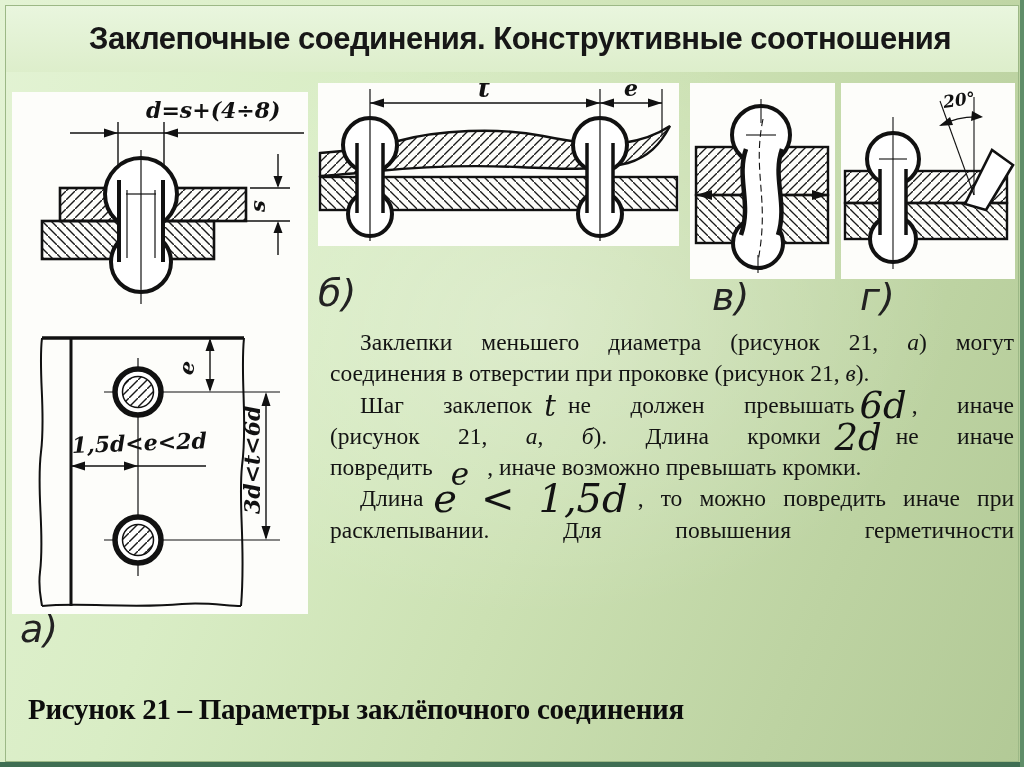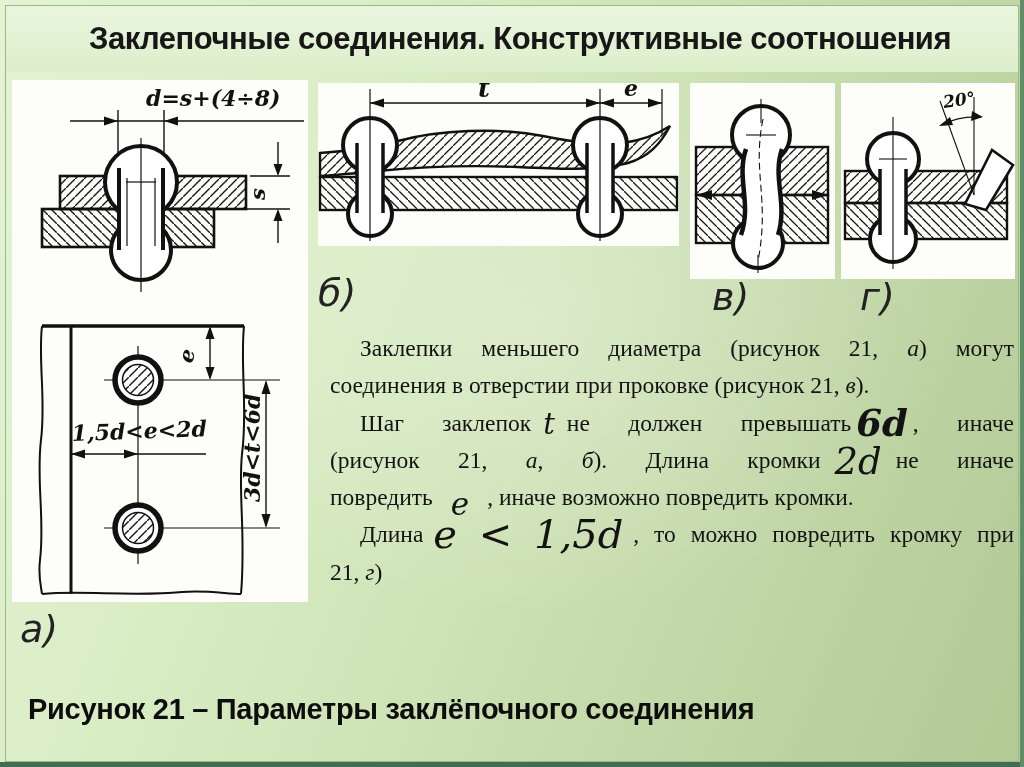--- a/index.html
+++ b/index.html
@@ -14,45 +14,45 @@
   .frame{position:absolute;inset:5px;border:1px solid #9cb886;pointer-events:none;}
   .header{
     position:absolute;left:6px;top:6px;right:6px;height:66px;
     background:linear-gradient(180deg,#e9f6de,#ddeecb);
     display:flex;align-items:center;justify-content:center;
   }
   .title{
     font-size:31px;font-weight:700;color:#171717;letter-spacing:-0.5px;white-space:nowrap;margin-left:16px;
   }
   .panel{position:absolute;background:#fdfdfa;}
-  #panel-a{left:12px;top:80px;width:296px;height:522px;}
+  #panel-a{left:12px;top:92px;width:296px;height:522px;}
   #panel-b{left:318px;top:83px;width:361px;height:163px;}
   #panel-v{left:690px;top:83px;width:145px;height:196px;}
   #panel-g{left:841px;top:83px;width:174px;height:196px;}
   .figlabel{
     position:absolute;font-family:"DejaVu Sans",sans-serif;font-style:italic;
     font-size:38px;color:#222;line-height:1;
   }
   #label-a{left:20px;top:610px;}
   #label-b{left:318px;top:274px;}
   #label-v{left:712px;top:278px;}
   #label-g{left:860px;top:278px;}
   #text-block{
     position:absolute;left:330px;top:327px;width:684px;
     font-family:"Liberation Serif",serif;font-size:23.5px;color:#131313;
   }
-  .tline{height:31.3px;line-height:31.3px;text-align:justify;text-align-last:left;white-space:normal;margin-top:6px;}
+  .tline{height:31.3px;line-height:31.3px;text-align:justify;text-align-last:left;white-space:normal;}
   .tline.fill{text-align-last:justify;}
   .tline.ind{padding-left:30px;}
   .seg{}
   .seg.it{font-style:italic;}
   .seg.formula{font-family:"DejaVu Serif",serif;font-style:italic;line-height:0;}
   .caption{
     position:absolute;left:28px;top:693px;width:980px;
-    font-size:29px;font-weight:700;color:#0d0d0d;letter-spacing:-0.3px;white-space:nowrap;
+    font-size:29px;font-weight:700;color:#0d0d0d;letter-spacing:-0.3px;white-space:nowrap;font-family:Liberation Serif, serif;
   }
   svg{display:block;}
   svg text{font-family:"DejaVu Serif",serif;fill:#111;}
   .dimtext{font-style:italic;font-weight:bold;}
 </style>
 </head>
 <body>
 
 <div class="slide">
   <div class="frame"></div>
@@ -259,21 +259,21 @@
         <polygon points="142,34 131,28 130,38" fill="#111"></polygon>
       </g>
       <text x="103" y="25" font-size="17" class="dimtext" transform="rotate(-8 103 25)">20°</text>
     </svg>
   </div>
   <div class="figlabel" id="label-g">г)</div>
 
   <div id="text-block">
       <div class="tline ind fill"><span class="seg">Заклепки меньшего диаметра (рисунок 21, </span><span class="seg it">а</span><span class="seg">) могут</span></div>
       <div class="tline"><span class="seg">соединения в отверстии при проковке (рисунок 21, </span><span class="seg it">в</span><span class="seg">).</span></div>
-      <div class="tline ind fill"><span class="seg">Шаг заклепок</span><span class="seg formula" style="font-size: 29px; margin-left: 12px; margin-right: 12px; vertical-align: -3px;">t</span><span class="seg">не должен превышать</span><span class="seg formula" style="font-size: 37px; margin-left: 5px; margin-right: 5px; vertical-align: -5px; font-weight: bold;">6d</span><span class="seg">, иначе</span></div>
+      <div class="tline ind fill"><span class="seg">Шаг заклепок</span><span class="seg formula" style="font-size: 29px; margin-left: 12px; margin-right: 12px; vertical-align: -3px;">t</span><span class="seg">не должен превышать</span><span class="seg formula" style="font-size: 37px; margin-left: 5px; margin-right: 5px; vertical-align: -5px;">6d</span><span class="seg">, иначе</span></div>
       <div class="tline fill"><span class="seg">(рисунок 21, </span><span class="seg it">а</span><span class="seg">, </span><span class="seg it">б</span><span class="seg">). Длина кромки</span><span class="seg formula" style="font-size: 37px; margin-left: 14px; margin-right: 14px; vertical-align: -6px;">2d</span><span class="seg">не иначе</span></div>
-      <div class="tline"><span class="seg">повредить</span><span class="seg formula" style="font-size: 31px; margin-left: 18px; margin-right: 18px; vertical-align: -10px;">e</span><span class="seg">, иначе возможно повредить кромки.</span></div>
-      <div class="tline ind fill"><span class="seg">Длина</span><span class="seg formula" style="font-size: 40px; margin-left: 10px; margin-right: 10px; vertical-align: -6px;">e &lt; 1,5d</span><span class="seg">, то можно повредить кромку при</span></div>
-      <div class="tline"><span class="seg">21, </span><span class="seg it">г</span><span class="seg">)</span></div>
+      <div class="tline"><span class="seg">повредить</span><span class="seg formula" style="font-size: 31px; margin-left: 18px; margin-right: 18px; vertical-align: -10px;">e</span><span class="seg">, иначе возможно превышать кромки.</span></div>
+      <div class="tline ind fill"><span class="seg">Длина</span><span class="seg formula" style="font-size: 40px; margin-left: 10px; margin-right: 10px; vertical-align: -6px;">e &lt; 1,5d</span><span class="seg">, то можно повредить иначе при</span></div>
+      <div class="tline fill"><span class="seg">расклепывании. Для повышения герметичности</span></div>
     </div>
 
   <div class="caption">Рисунок 21 – Параметры заклёпочного соединения</div>
 </div>
 
 </body></html>

